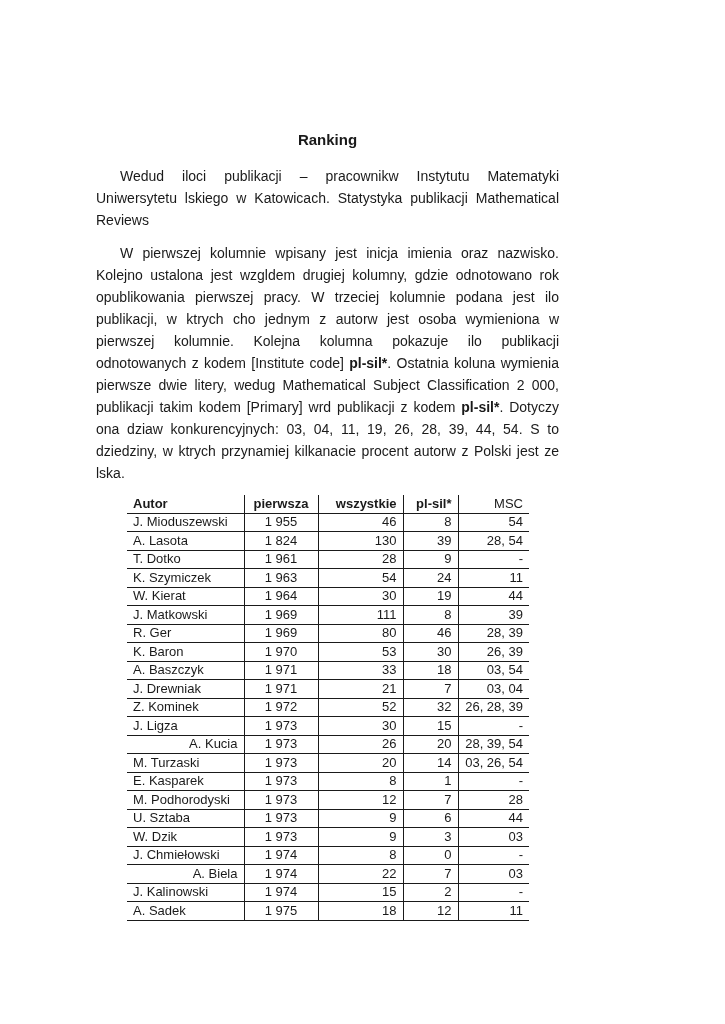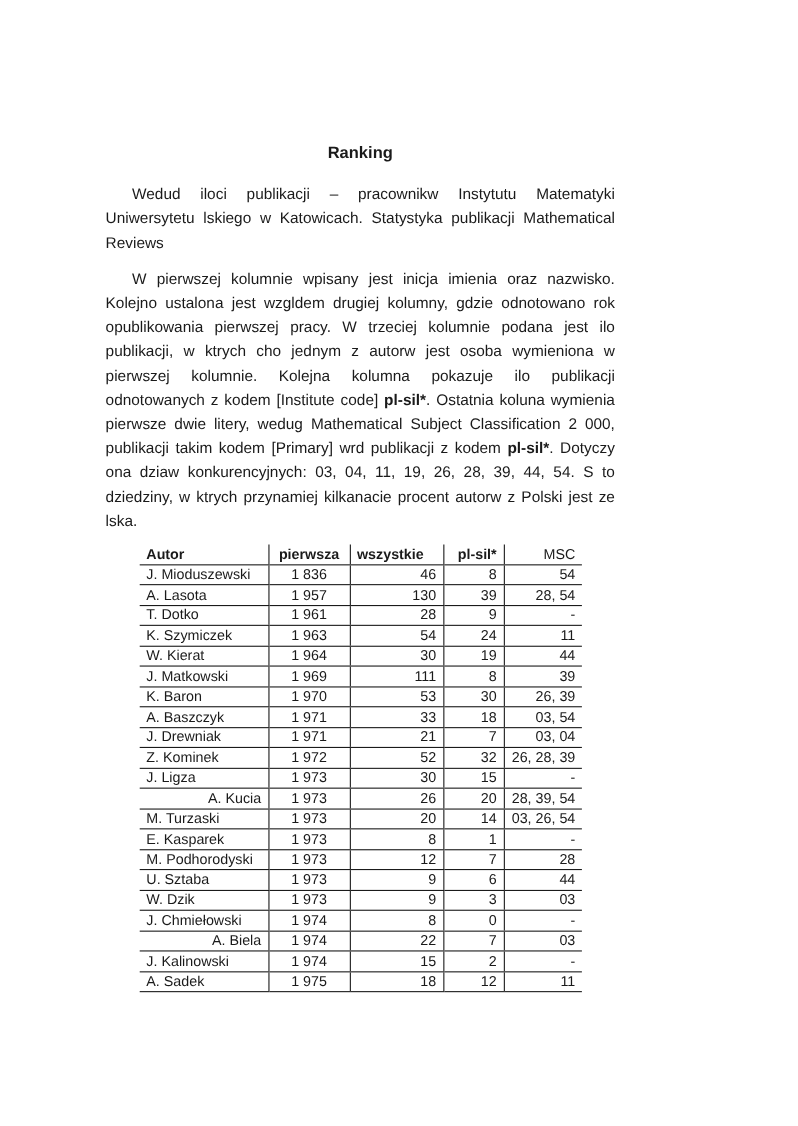--- a/index.html
+++ b/index.html
@@ -73,36 +73,36 @@
       <col class="col-autor">
       <col class="col-pierwsza">
       <col class="col-wszystkie">
       <col class="col-plsil">
       <col class="col-msc">
     </colgroup>
     <thead>
       <tr>
           <th style="text-align: left; font-weight: bold;">Autor</th>
           <th style="text-align: center; font-weight: bold;">pierwsza</th>
-          <th style="text-align: left; font-weight: bold;">wszystkie</th>
+          <th style="text-align: right; font-weight: bold;">wszystkie</th>
           <th style="text-align: right; font-weight: bold;">pl-sil*</th>
           <th style="text-align: right; font-weight: normal;">MSC</th>
         </tr>
     </thead>
     <tbody>
         <tr>
           <td style="text-align: left;">J. Mioduszewski</td>
-          <td style="text-align: center;">1 836</td>
+          <td style="text-align: center;">1 955</td>
           <td style="text-align: right;">46</td>
           <td style="text-align: right;">8</td>
           <td style="text-align: right;">54</td>
         </tr>
         <tr>
           <td style="text-align: left;">A. Lasota</td>
-          <td style="text-align: center;">1 957</td>
+          <td style="text-align: center;">1 824</td>
           <td style="text-align: right;">130</td>
           <td style="text-align: right;">39</td>
           <td style="text-align: right;">28, 54</td>
         </tr>
         <tr>
           <td style="text-align: left;">T. Dotko</td>
           <td style="text-align: center;">1 961</td>
           <td style="text-align: right;">28</td>
           <td style="text-align: right;">9</td>
           <td style="text-align: right;">-</td>
@@ -122,20 +122,27 @@
           <td style="text-align: right;">44</td>
         </tr>
         <tr>
           <td style="text-align: left;">J. Matkowski</td>
           <td style="text-align: center;">1 969</td>
           <td style="text-align: right;">111</td>
           <td style="text-align: right;">8</td>
           <td style="text-align: right;">39</td>
         </tr>
         <tr>
+          <td style="text-align: left;">R. Ger</td>
+          <td style="text-align: center;">1 969</td>
+          <td style="text-align: right;">80</td>
+          <td style="text-align: right;">46</td>
+          <td style="text-align: right;">28, 39</td>
+        </tr>
+        <tr>
           <td style="text-align: left;">K. Baron</td>
           <td style="text-align: center;">1 970</td>
           <td style="text-align: right;">53</td>
           <td style="text-align: right;">30</td>
           <td style="text-align: right;">26, 39</td>
         </tr>
         <tr>
           <td style="text-align: left;">A. Baszczyk</td>
           <td style="text-align: center;">1 971</td>
           <td style="text-align: right;">33</td>

